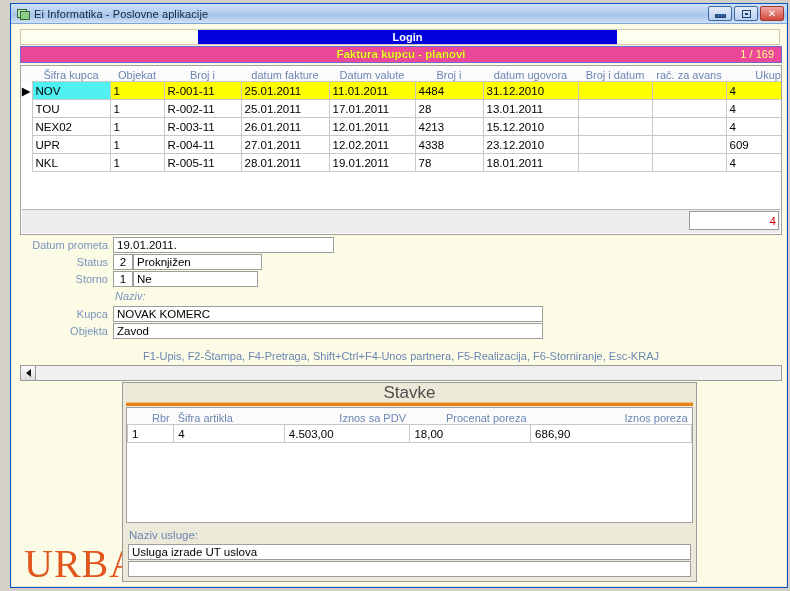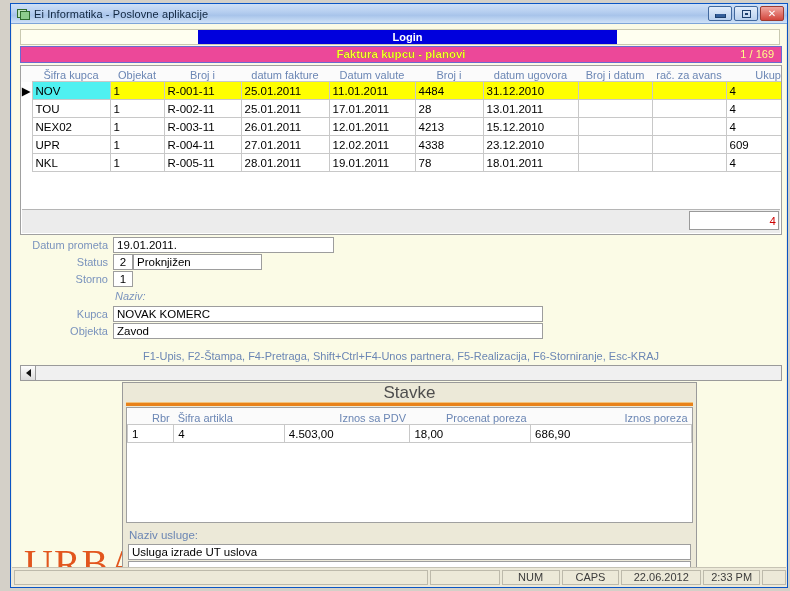--- a/index.html
+++ b/index.html
@@ -384,20 +384,21 @@
 
         <div class="frow" style="top:17px;width:100%;">
           <span class="flabel" style="left:0px;">Status</span>
           <span class="fbox small" style="left:93px;">2</span>
           <span class="fbox" style="left:113px;width:129px;">Proknjižen</span>
         </div>
 
         <div class="frow" style="top:34px;width:100%;">
           <span class="flabel" style="left:0px;">Storno</span>
           <span class="fbox small" style="left:93px;">1</span>
+          <span class="fbox" style="left:113px;width:125px;">Ne</span>
         </div>
 
         <div class="naziv-lbl" style="top:53px;font-style:italic;">Naziv:</div>
 
         <div class="frow" style="top:86px;width:100%;">
           <span class="flabel" style="left:0px;">Objekta</span>
           <span class="fbox" style="left:93px;width:430px;">Zavod</span>
         </div>
 
         <div class="frow" style="top:69px;width:100%;">
@@ -448,24 +449,15 @@
           </table>
         </div>
 
         <div class="stavke-nazlbl">Naziv usluge:</div>
         <div class="stavke-naz1">Usluga izrade UT uslova</div>
         <div class="stavke-naz2"></div>
       </div>
 
     </div>
 
-    <div class="statusbar">
-      <span class="sb-cell" style="width:415px;"></span>
-      <span class="sb-cell" style="width:70px;"></span>
-      <span class="sb-cell" style="width:58px;">NUM</span>
-      <span class="sb-cell" style="width:58px;">CAPS</span>
-      <span class="sb-cell" style="width:80px;">22.06.2012</span>
-      <span class="sb-cell" style="width:57px;">2:33 PM</span>
-      <span class="sb-cell" style="width:24px;"></span>
-    </div>
 
   </div>
 </div>
 
 </body></html>

